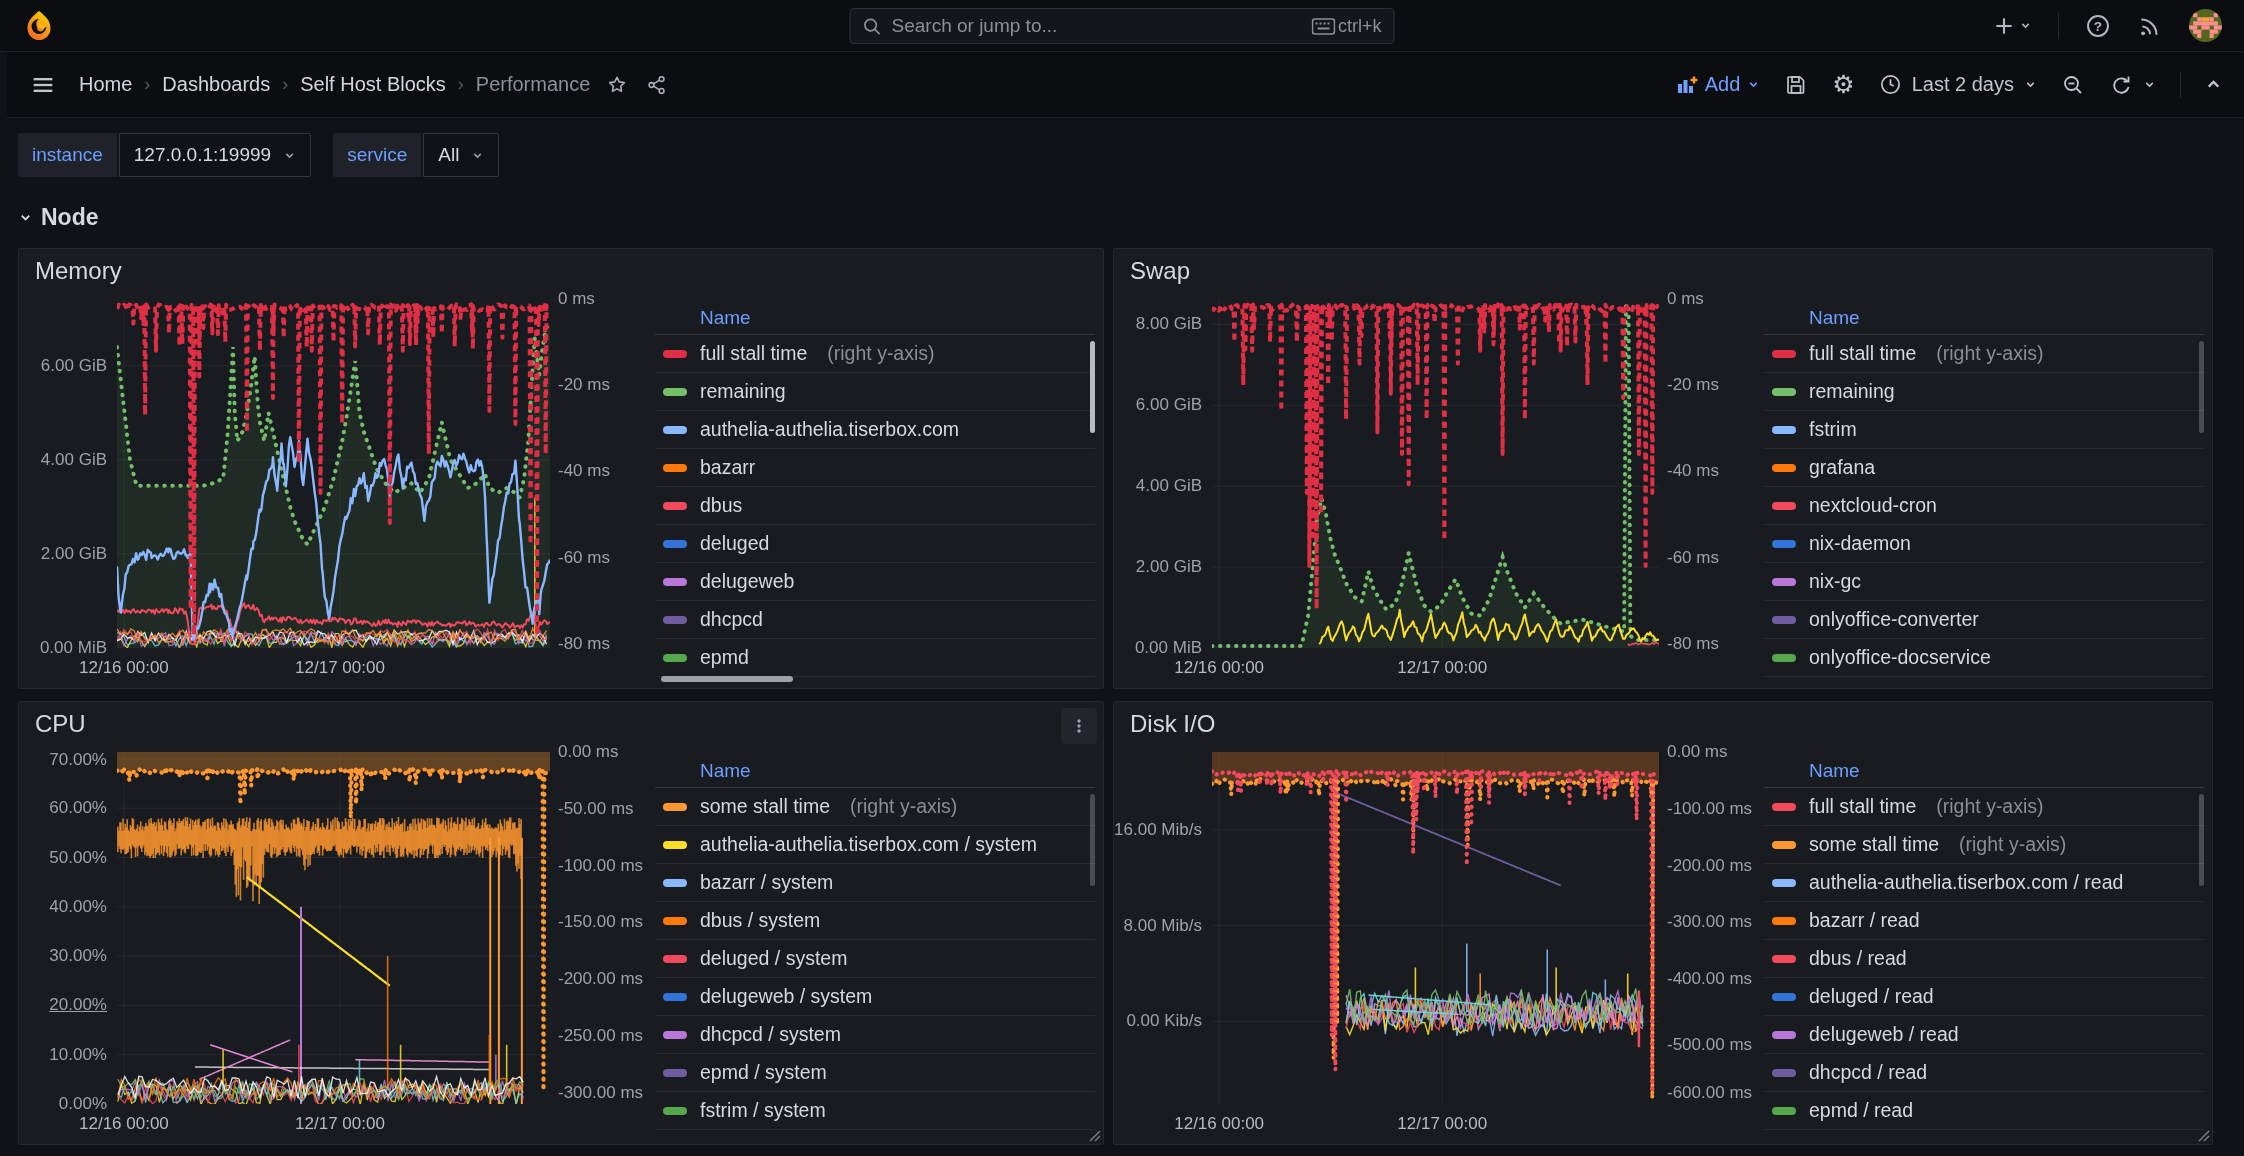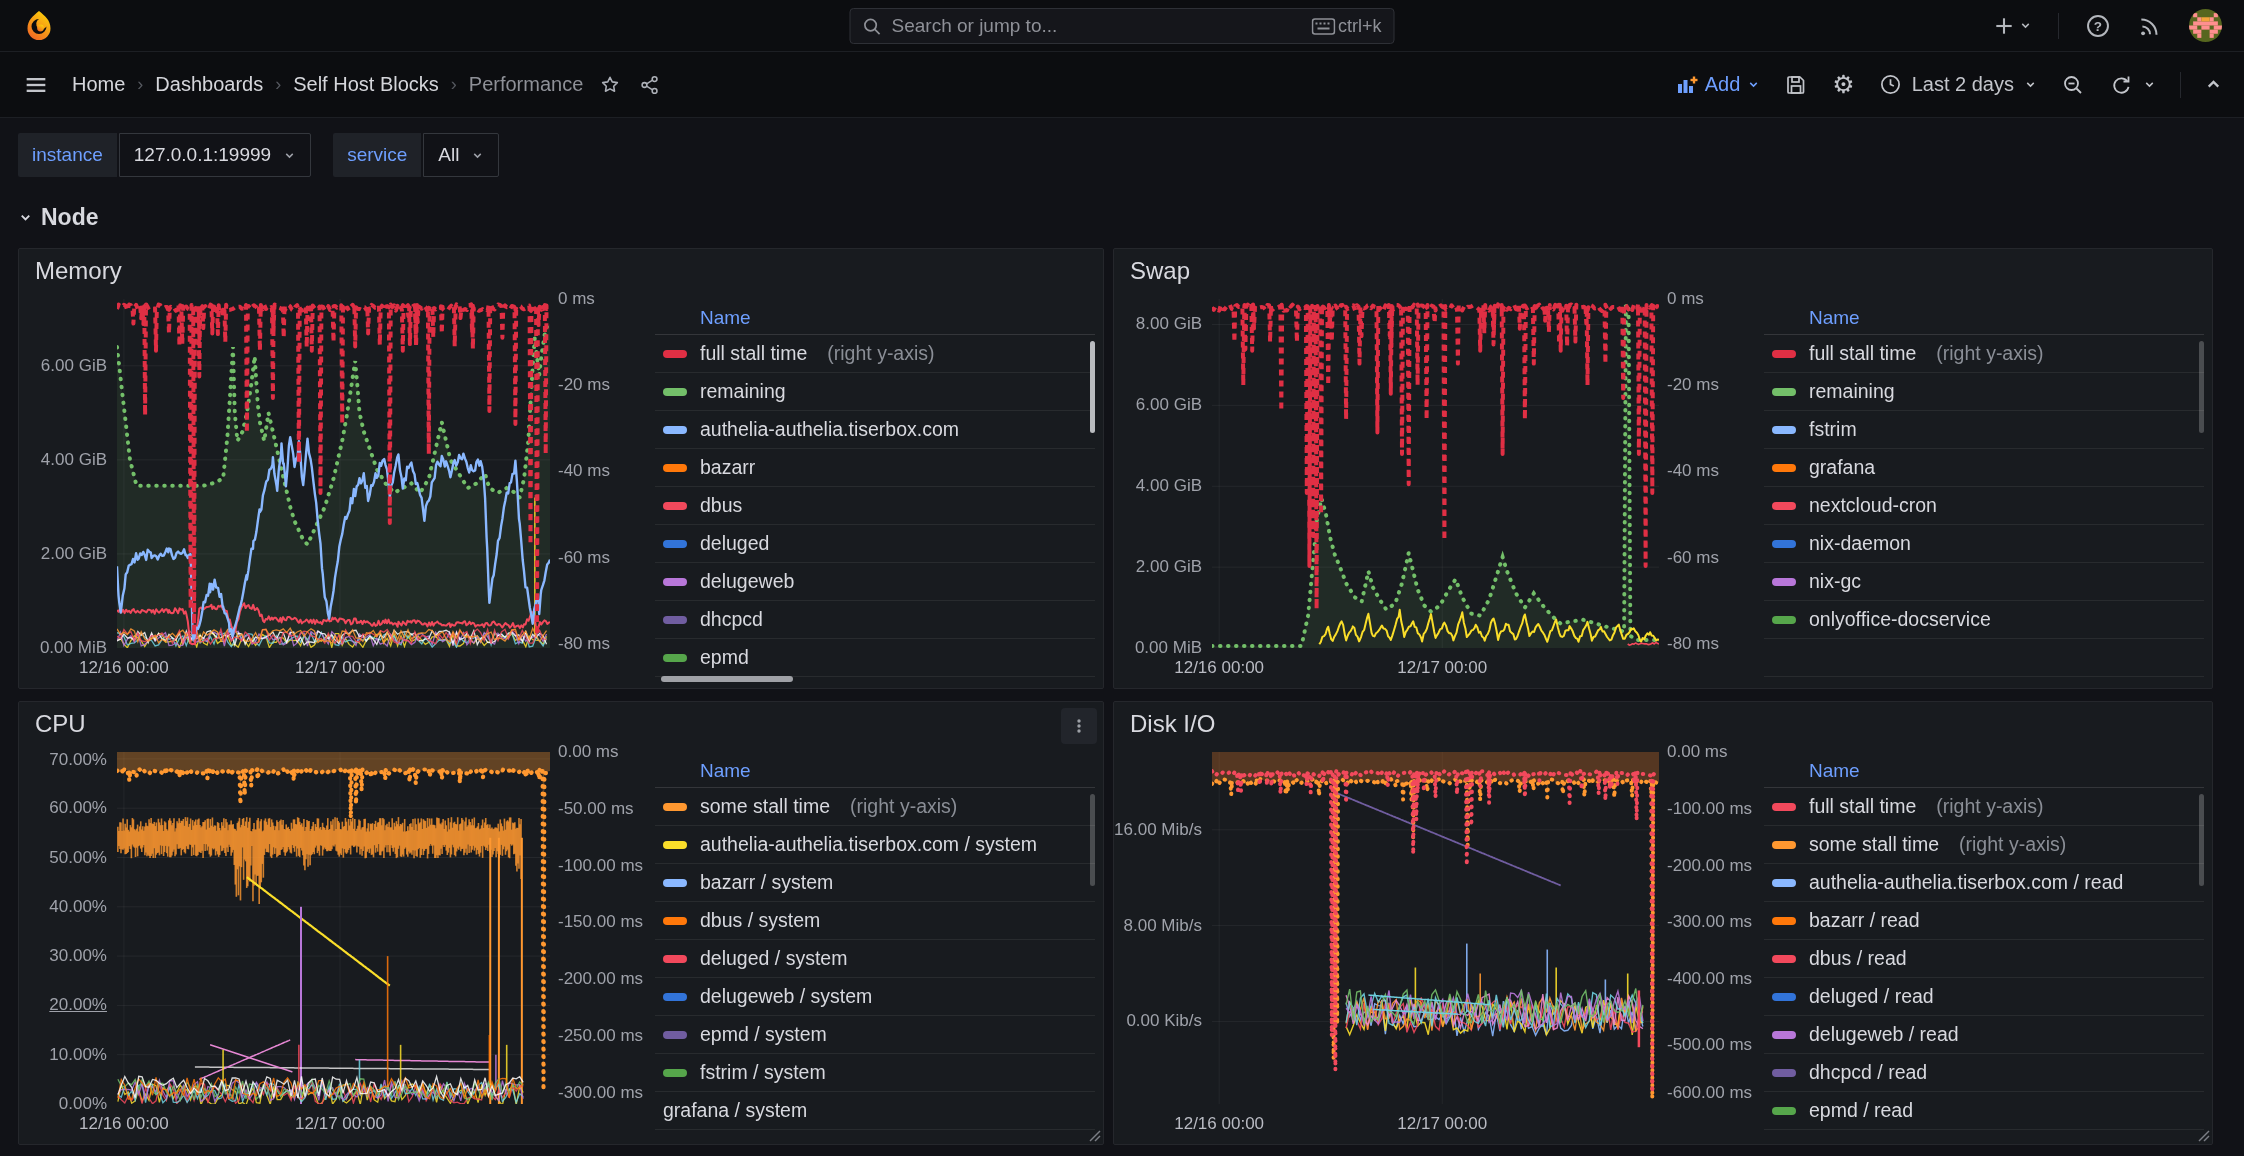--- a/index.html
+++ b/index.html
@@ -17,21 +17,21 @@
     display:flex; align-items:center; padding:0 12px; gap:10px; color:#888b93; font-size:19px; }
   .search .ph { flex:1; text-align:left; color:#8e9097; }
   .kbd { display:flex; align-items:center; gap:2px; color:#8e9097; font-size:18px; }
   .nav-right { margin-left:auto; display:flex; align-items:center; gap:26px; }
   .icnbtn { display:flex; align-items:center; gap:4px; color:#b4b7bd; }
   .vdiv { width:1px; height:26px; background:#26282e; }
   .avatar { width:33px; height:33px; border-radius:50%; overflow:hidden; }
 
   
   .subnav { height:66px; background:#0c0d10; border-bottom:1px solid #1d1f24;
-    display:flex; align-items:center; padding:0 22px; }
+    display:flex; align-items:center; padding:0 22px;margin-left:7px; }
   .crumbs { display:flex; align-items:center; gap:12px; margin-left:22px; font-size:20px; }
   .crumb { color:#d5d6db; }
   .crumb.current { color:#8e9097; }
   .sep { color:#55585f; font-size:18px; }
   .crumb-icons { display:flex; align-items:center; gap:18px; margin-left:16px; color:#adb0b8; }
   .sub-right { margin-left:auto; display:flex; align-items:center; gap:24px; color:#c3c5cb; }
   .addbtn { display:flex; align-items:center; gap:7px; color:#6E9FFF; font-size:20px; font-weight:500; }
   .timepick { display:flex; align-items:center; gap:10px; font-size:20px; }
   .refresh-split { display:flex; align-items:center; gap:10px; }
   .gearchar { font-family:"DejaVu Sans", sans-serif; font-size:25px; line-height:1; }
@@ -451,20 +451,24 @@
             <span class="swatch" style="background: rgb(242, 73, 92);"></span>
             <span class="lname">nextcloud-cron</span>
           </div>
           <div class="lrow">
             <span class="swatch" style="background: rgb(50, 116, 217);"></span>
             <span class="lname">nix-daemon</span>
           </div>
           <div class="lrow">
             <span class="swatch" style="background: rgb(184, 119, 217);"></span>
             <span class="lname">nix-gc</span>
+          </div>
+          <div class="lrow">
+            <span class="swatch" style="background: rgb(112, 93, 160);"></span>
+            <span class="lname">onlyoffice-converter</span>
           </div>
           <div class="lrow">
             <span class="swatch" style="background: rgb(86, 166, 75);"></span>
             <span class="lname">onlyoffice-docservice</span>
           </div>
           <div class="lrow"></div>
           <div class="vthumb"></div>
         </aside>
       </section>
       <section class="panel">
@@ -954,20 +958,24 @@
           </div>
           <div class="lrow">
             <span class="swatch" style="background: rgb(242, 73, 92);"></span>
             <span class="lname">deluged / system</span>
           </div>
           <div class="lrow">
             <span class="swatch" style="background: rgb(50, 116, 217);"></span>
             <span class="lname">delugeweb / system</span>
           </div>
           <div class="lrow">
+            <span class="swatch" style="background: rgb(184, 119, 217);"></span>
+            <span class="lname">dhcpcd / system</span>
+          </div>
+          <div class="lrow">
             <span class="swatch" style="background: rgb(112, 93, 160);"></span>
             <span class="lname">epmd / system</span>
           </div>
           <div class="lrow">
             <span class="swatch" style="background: rgb(86, 166, 75);"></span>
             <span class="lname">fstrim / system</span>
           </div>
           <div class="lrow">
             <span class="lname">grafana / system</span>
           </div>

